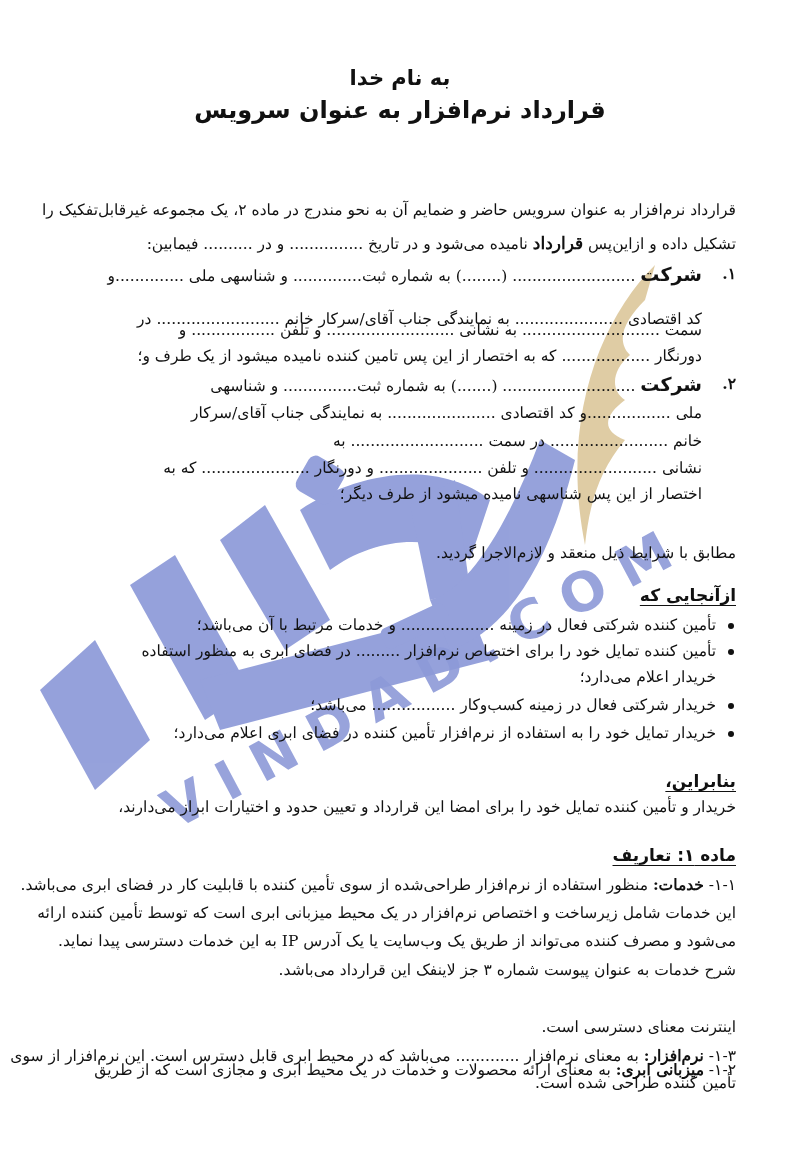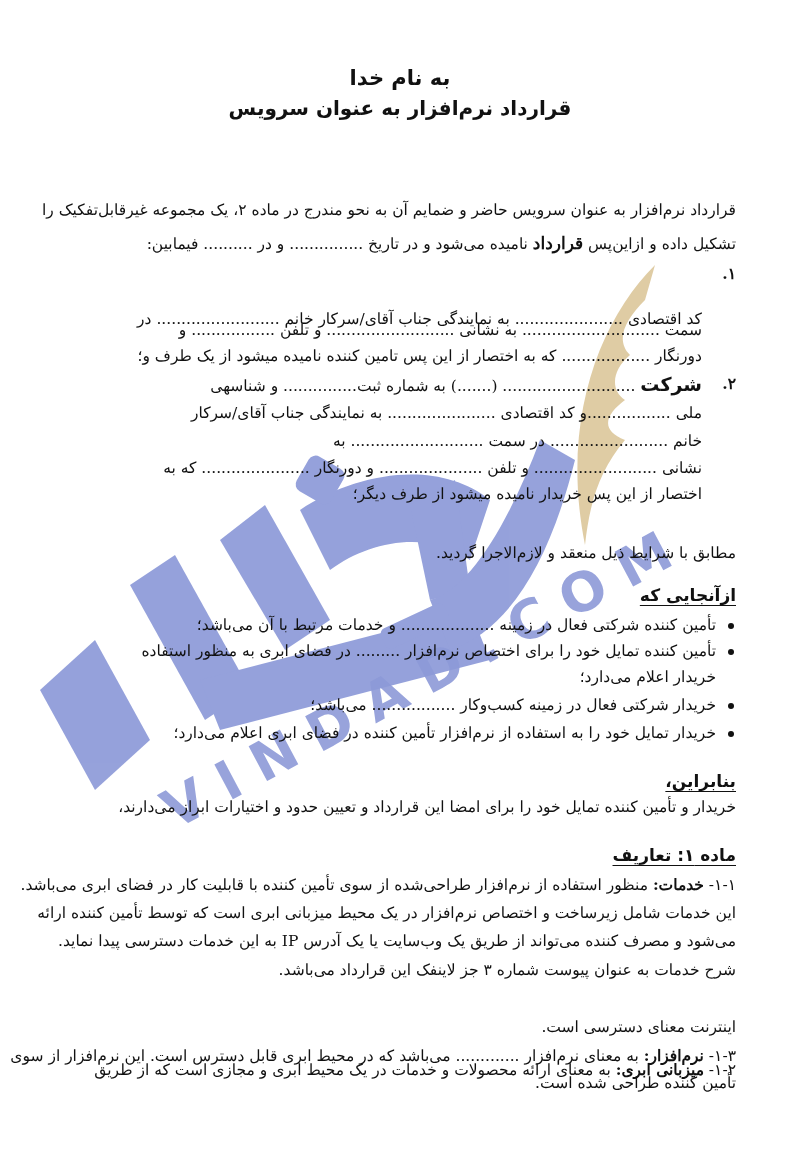--- a/index.html
+++ b/index.html
@@ -9,21 +9,21 @@
     direction: rtl; font-family: "DejaVu Serif", "Liberation Serif", serif;
     color: #111; z-index: 2; padding-left: 12px;
   }
   .wm { position: absolute; left: 0; top: 0; width: 800px; height: 1156px; z-index: 1; pointer-events: none; }
   .wm svg { width: 800px; height: 1156px; }
   .title1, .title2 {
     position: absolute; left: 0; width: 800px; text-align: center;
     font-family: "DejaVu Sans", sans-serif; font-weight: bold;
   }
   .title1 { top: 66px; font-size: 21px; }
-  .title2 { top: 96px; font-size: 20px; }
+  .title2 { top: 96px; font-size: 24px; }
   .line {
     position: absolute; right: 76px; white-space: nowrap; font-size: 15.5px; line-height: 24px;
   }
   .ind { right: 110px; }
   .justify { width: 600px; text-align: justify; text-align-last: justify; }
   .num { position: absolute; font-size: 15.5px; line-height: 24px; font-weight: bold; right: 76px; }
   .bold { font-weight: bold; }
   .company { font-weight: bold; font-size: 19px; font-family: "DejaVu Sans", sans-serif; }
   .heading {
     position: absolute; right: 76px; font-weight: bold; font-size: 17px;
@@ -64,32 +64,35 @@
 
   <div class="title1">به نام خدا</div>
   <div class="title2">قرارداد نرم‌افزار به عنوان سرویس</div>
 
   <div class="line justify" style="top:198px;">قرارداد نرم‌افزار به عنوان سرویس حاضر و ضمایم آن به نحو مندرج در ماده ۲، یک مجموعه غیرقابل‌تفکیک را</div>
   <div class="line" style="top:231px;">
     <span>تشکیل داده و ازاین‌پس </span><span class="bold" style="font-size:17px">قرارداد</span><span> نامیده می‌شود و در تاریخ ............... و در .......... فیمابین:</span>
   </div>
 
   <div class="num" style="top:262px;">۱.</div>
+  <div class="line ind" style="top:262px;">
+    <span class="company">شرکت</span><span> ......................... (........) به شماره ثبت.............. و شناسهی ملی ..............و</span>
+  </div>
   <div class="line ind" style="top:291px;margin-top:16px;">کد اقتصادی ...................... به نمایندگی جناب آقای/سرکار خانم ......................... در</div>
   <div class="line ind" style="top:318px;">سمت ............................ به نشانی .......................... و تلفن ................. و</div>
   <div class="line ind" style="top:344px;">دورنگار ..................      که به اختصار از این پس تامین کننده نامیده میشود از یک طرف و؛</div>
 
   <div class="num" style="top:372px;">۲.</div>
   <div class="line ind" style="top:372px;">
     <span class="company">شرکت</span><span> ........................... (.......) به شماره ثبت............... و شناسهی</span>
   </div>
   <div class="line ind" style="top:401px;">ملی .................و کد اقتصادی ...................... به نمایندگی جناب آقای/سرکار</div>
   <div class="line ind" style="top:429px;">خانم ........................ در سمت ........................... به</div>
   <div class="line ind" style="top:456px;">نشانی ......................... و تلفن ..................... و دورنگار ...................... که به</div>
-  <div class="line ind" style="top:482px;">اختصار از این پس خریدار نامیده میشود از طرف دیگر؛</div>
+  <div class="line ind" style="top:482px;">اختصار از این پس شناسهی نامیده میشود از طرف دیگر؛</div>
 
   <div class="line" style="top:541px;">مطابق با شرایط ذیل منعقد و لازم‌الاجرا گردید.</div>
 
   <div class="heading" style="top:585px;">ازآنجایی که</div>
   <div class="dot" style="top:623px;"></div>
   <div class="bullet" style="top:613px; right:96px;">تأمین کننده شرکتی فعال در زمینه ................... و خدمات مرتبط با آن می‌باشد؛</div>
   <div class="dot" style="top:649px;"></div>
   <div class="bullet" style="top:639px; right:96px;">تأمین کننده تمایل خود را برای اختصاص نرم‌افزار ......... در فضای ابری به منظور استفاده</div>
   <div class="bullet" style="top:665px; right:96px;">خریدار اعلام می‌دارد؛</div>
   <div class="dot" style="top:703px;"></div>

